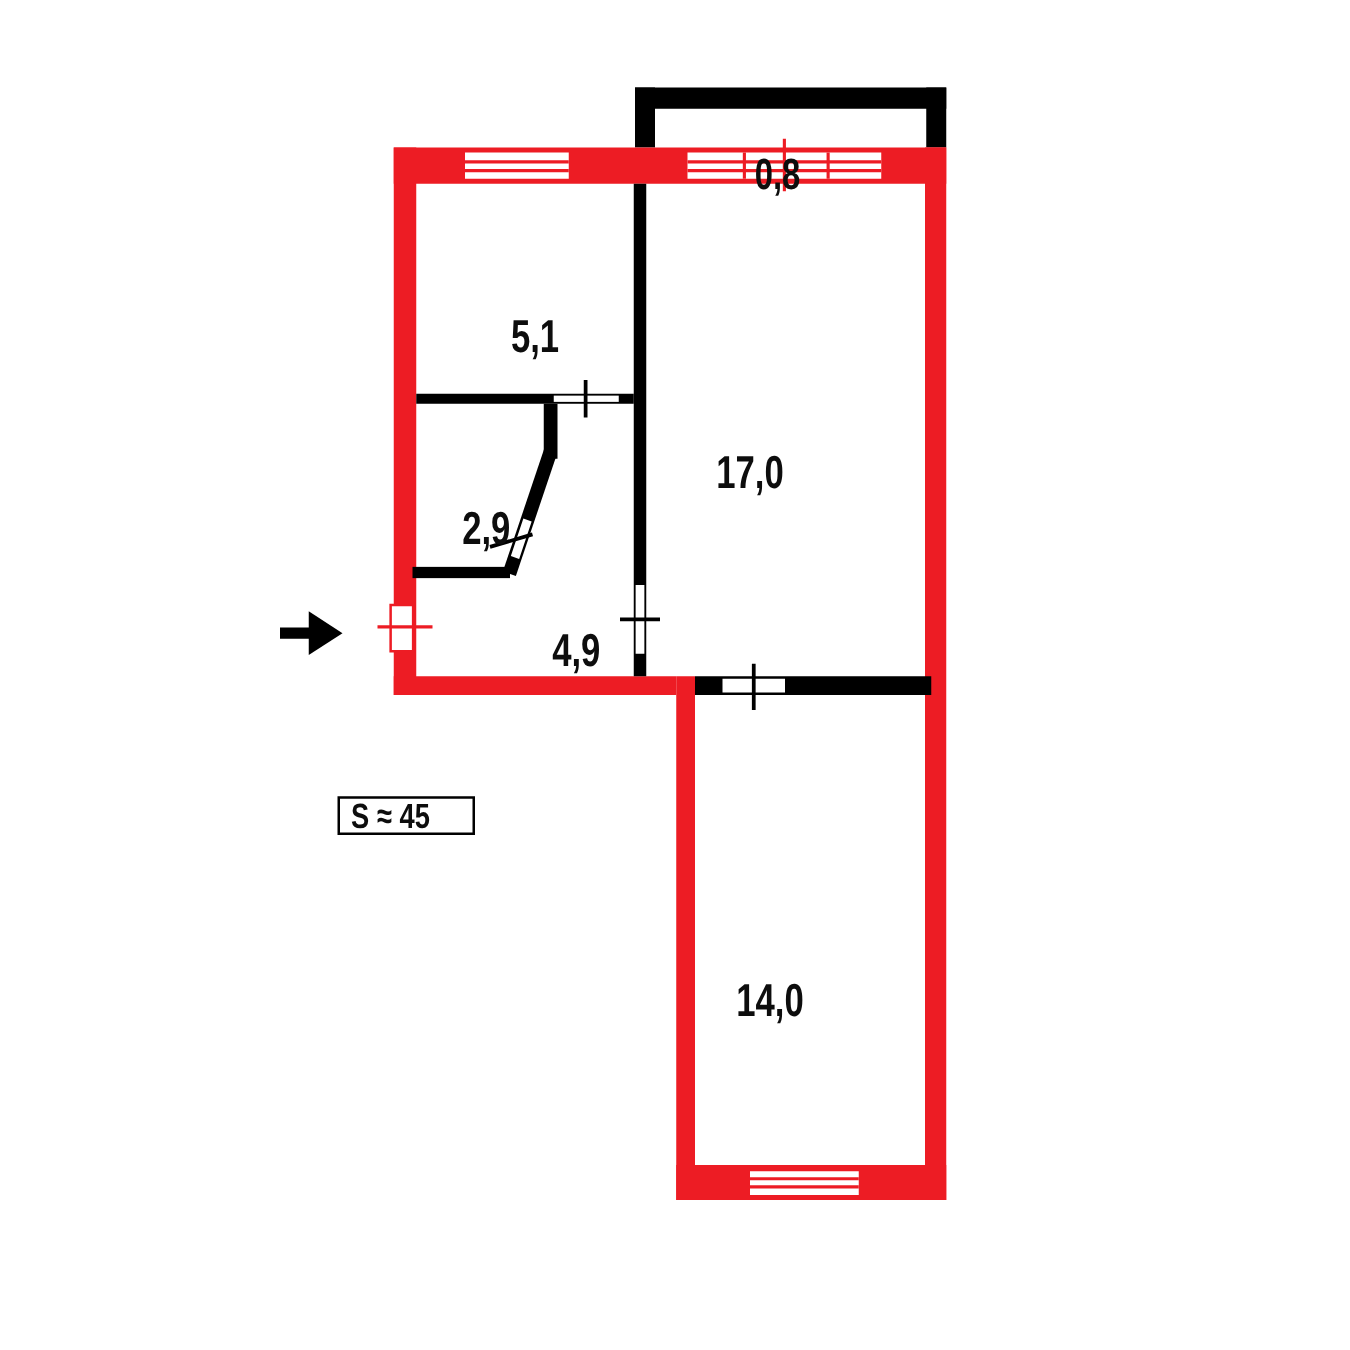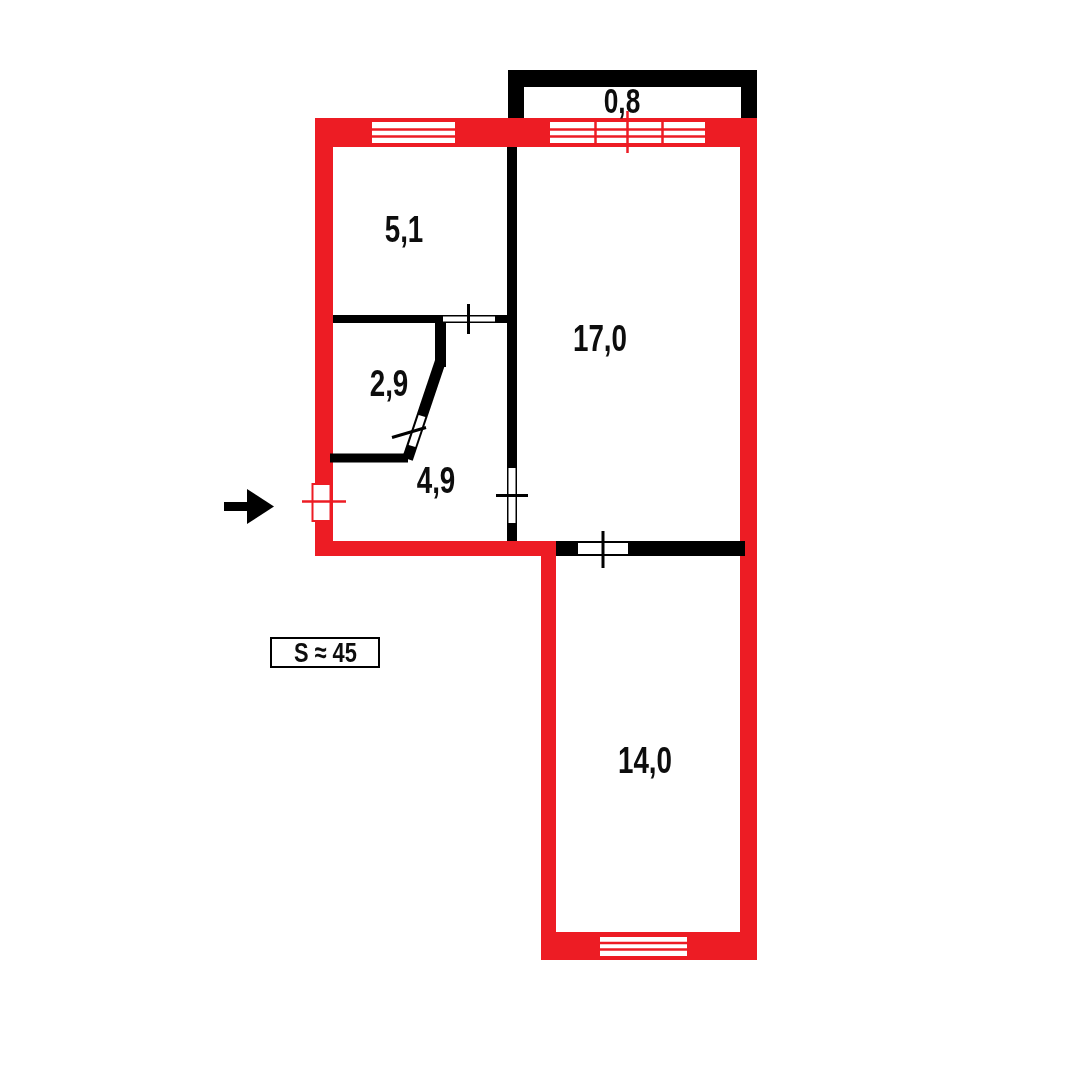--- a/index.html
+++ b/index.html
@@ -10,28 +10,28 @@
   .stage svg{position:absolute;left:0;top:0;}
   .red{fill:var(--wall-red);}
   .black{fill:var(--wall-black);}
   .white{fill:#ffffff;}
   .rl{stroke:var(--wall-red);}
   .bl{stroke:var(--wall-black);}
   .wl{stroke:#ffffff;}
   .room-label{
     position:absolute;transform:translate(-50%,-50%);
     font-weight:700;font-size:37px;color:var(--label-text);
-    white-space:nowrap;line-height:1;z-index:3;
+    white-space:nowrap;line-height:1;z-index:3;margin-top:40px;
   }
   .room-label>span{display:inline-block;transform:scaleX(0.75);}
   .balcony-label{font-size:35px;}
   .area-box{
     position:absolute;left:270px;top:637px;width:110px;height:31px;
     border:2.5px solid var(--wall-black);box-sizing:border-box;
-    display:flex;align-items:center;justify-content:center;
+    display:flex;align-items:center;
     font-weight:700;font-size:28px;color:var(--label-text);z-index:3;
   }
   .area-box>span{display:inline-block;transform:scaleX(0.78);white-space:nowrap;}
   .watermark{
     position:absolute;left:428px;top:500px;z-index:2;
     font-weight:700;font-size:94px;line-height:1;letter-spacing:-2px;
     color:var(--watermark-text);white-space:nowrap;
   }
 </style>
 </head>
@@ -104,33 +104,33 @@
     <g>
       <rect class="black" x="224" y="502" width="30" height="9"></rect>
       <polygon class="black" points="247,489 274,506.5 247,524"></polygon>
     </g>
   </svg>
 
 
   <div class="room-label balcony-label" style="left:622px;top:100px">
     <span>0,8</span>
   </div>
-  <div class="room-label" style="left:404px;top:229px">
+  <div class="room-label" style="left:428px;top:229px">
     <span>5,1</span>
   </div>
   <div class="room-label" style="left:389px;top:383px">
     <span>2,9</span>
   </div>
-  <div class="room-label" style="left:436px;top:480px">
+  <div class="room-label" style="left:461px;top:480px">
     <span>4,9</span>
   </div>
   <div class="room-label" style="left:600px;top:338px">
     <span>17,0</span>
   </div>
-  <div class="room-label" style="left:645px;top:760px">
+  <div class="room-label" style="left:616px;top:760px">
     <span>14,0</span>
   </div>
 
   <div class="area-box">
     <span>S ≈ 45</span>
   </div>
 
 </div>
 
 </body></html>

